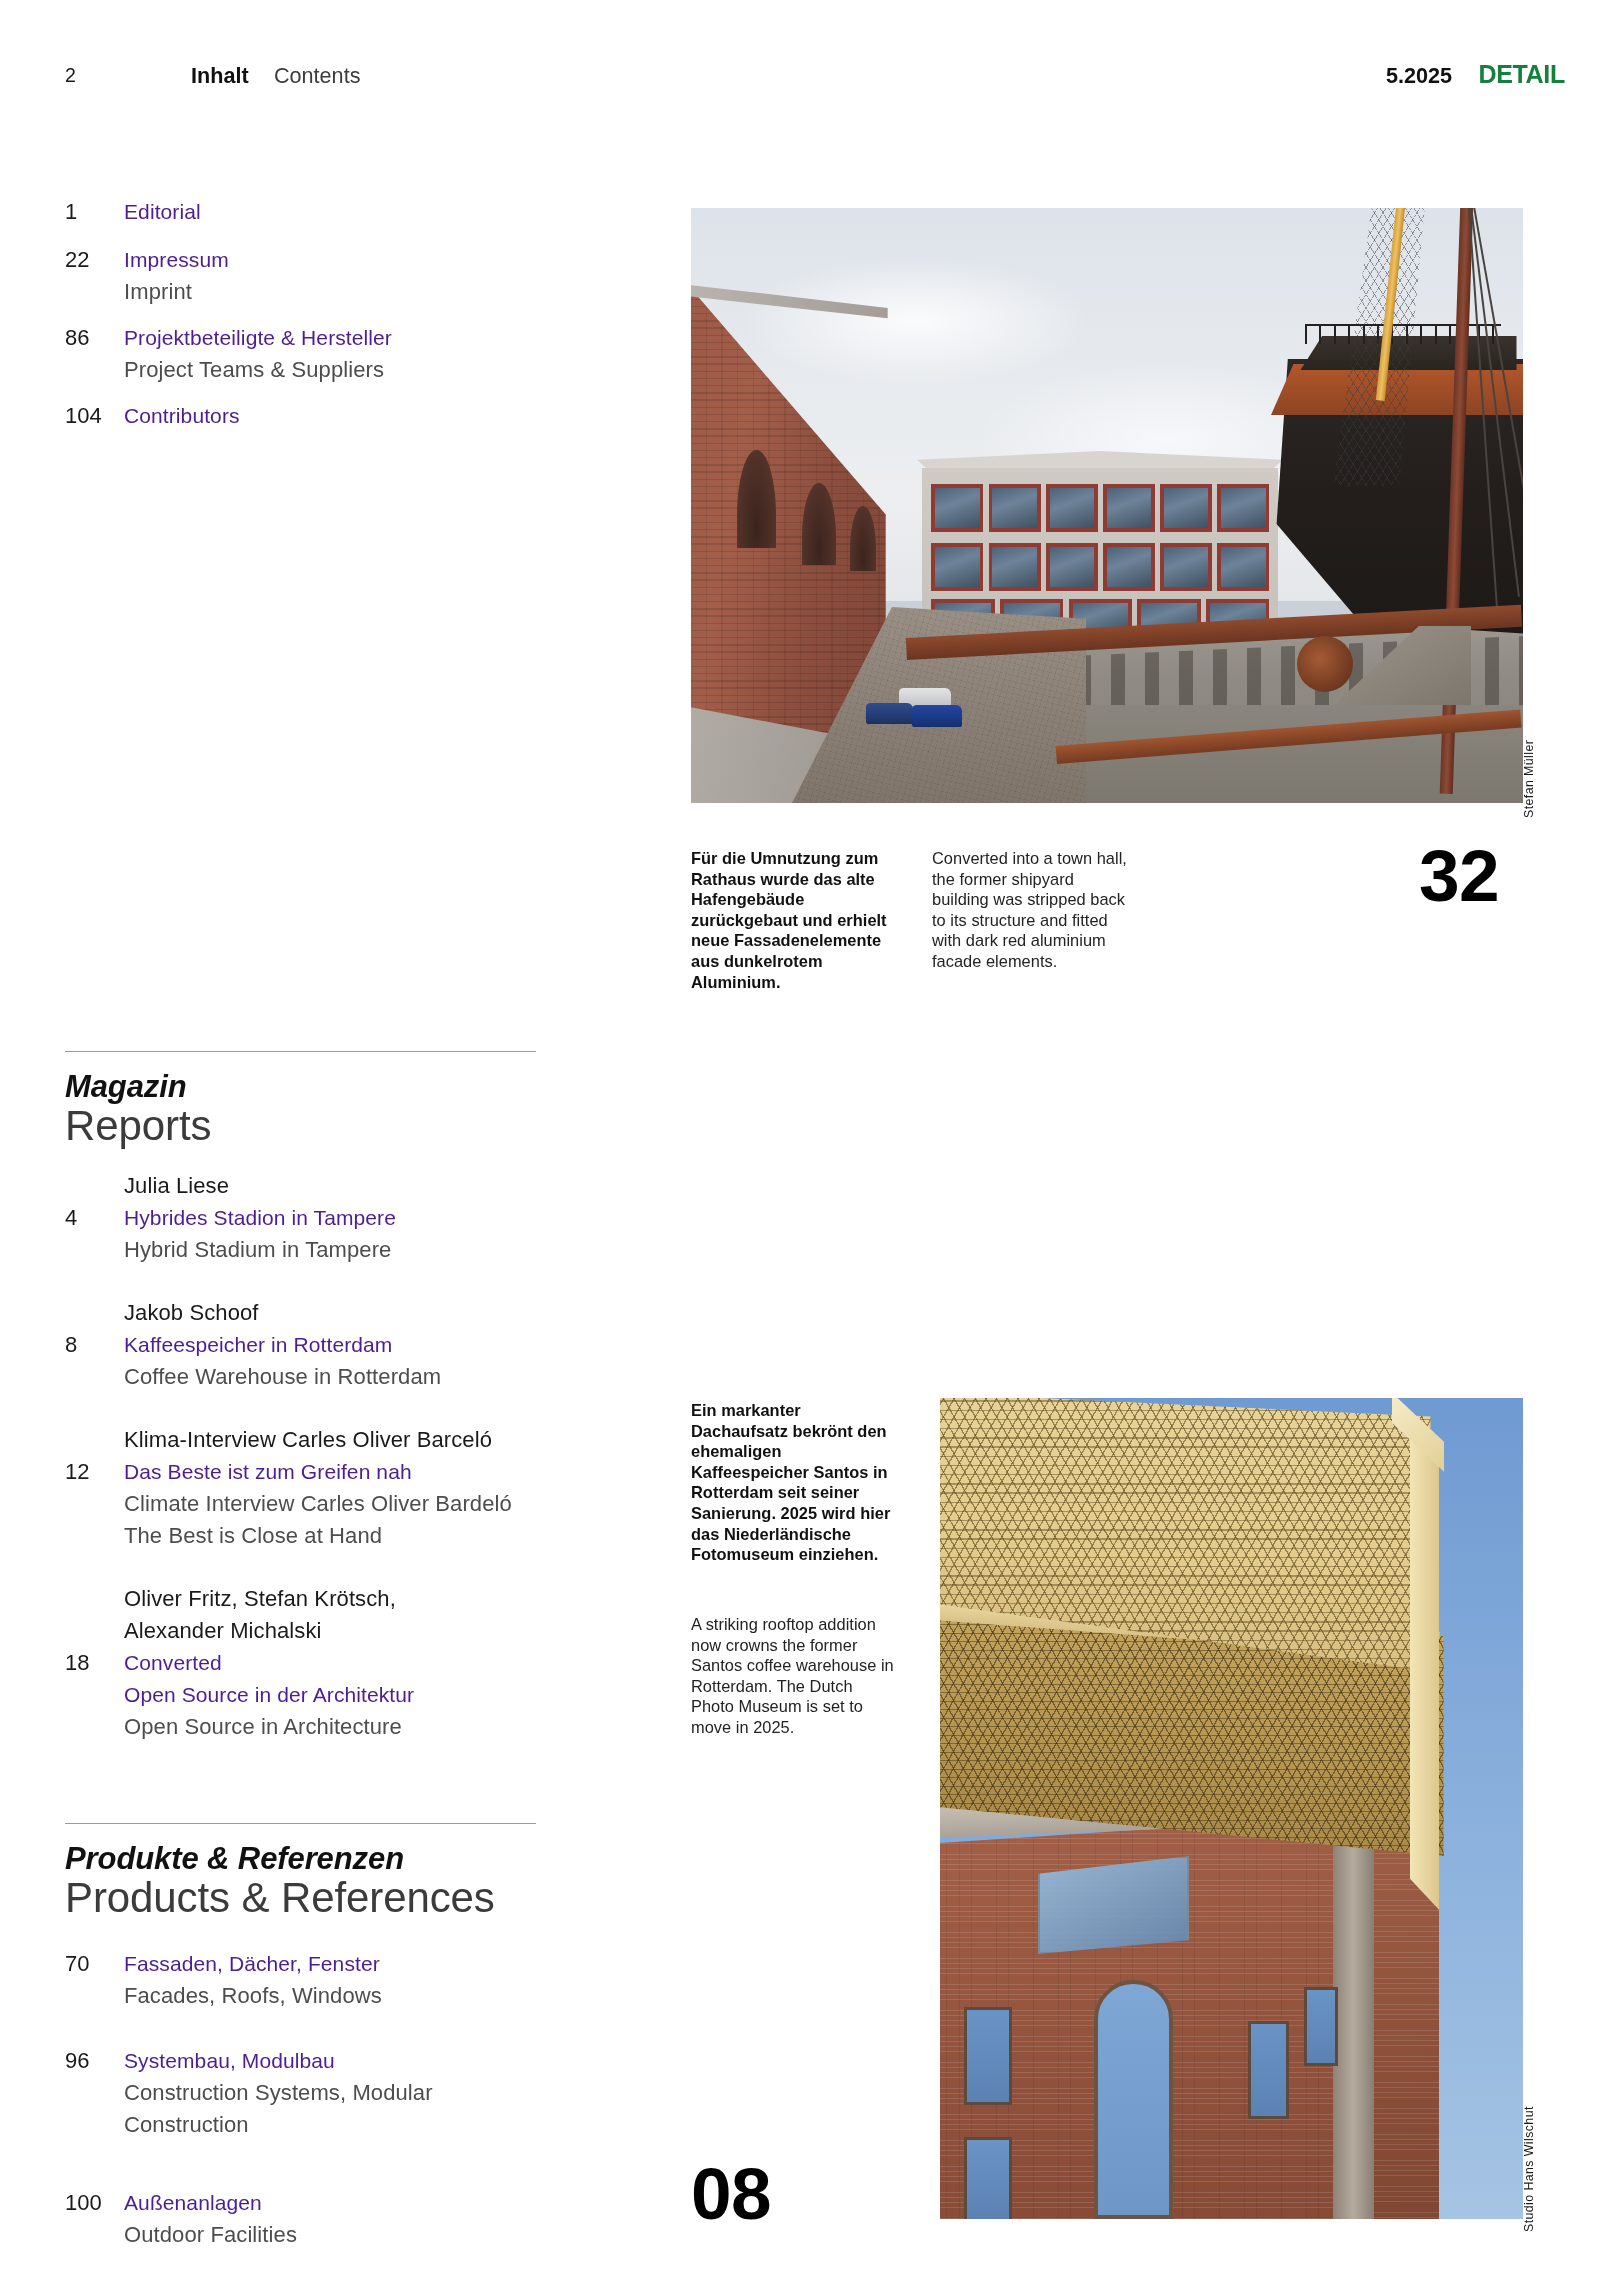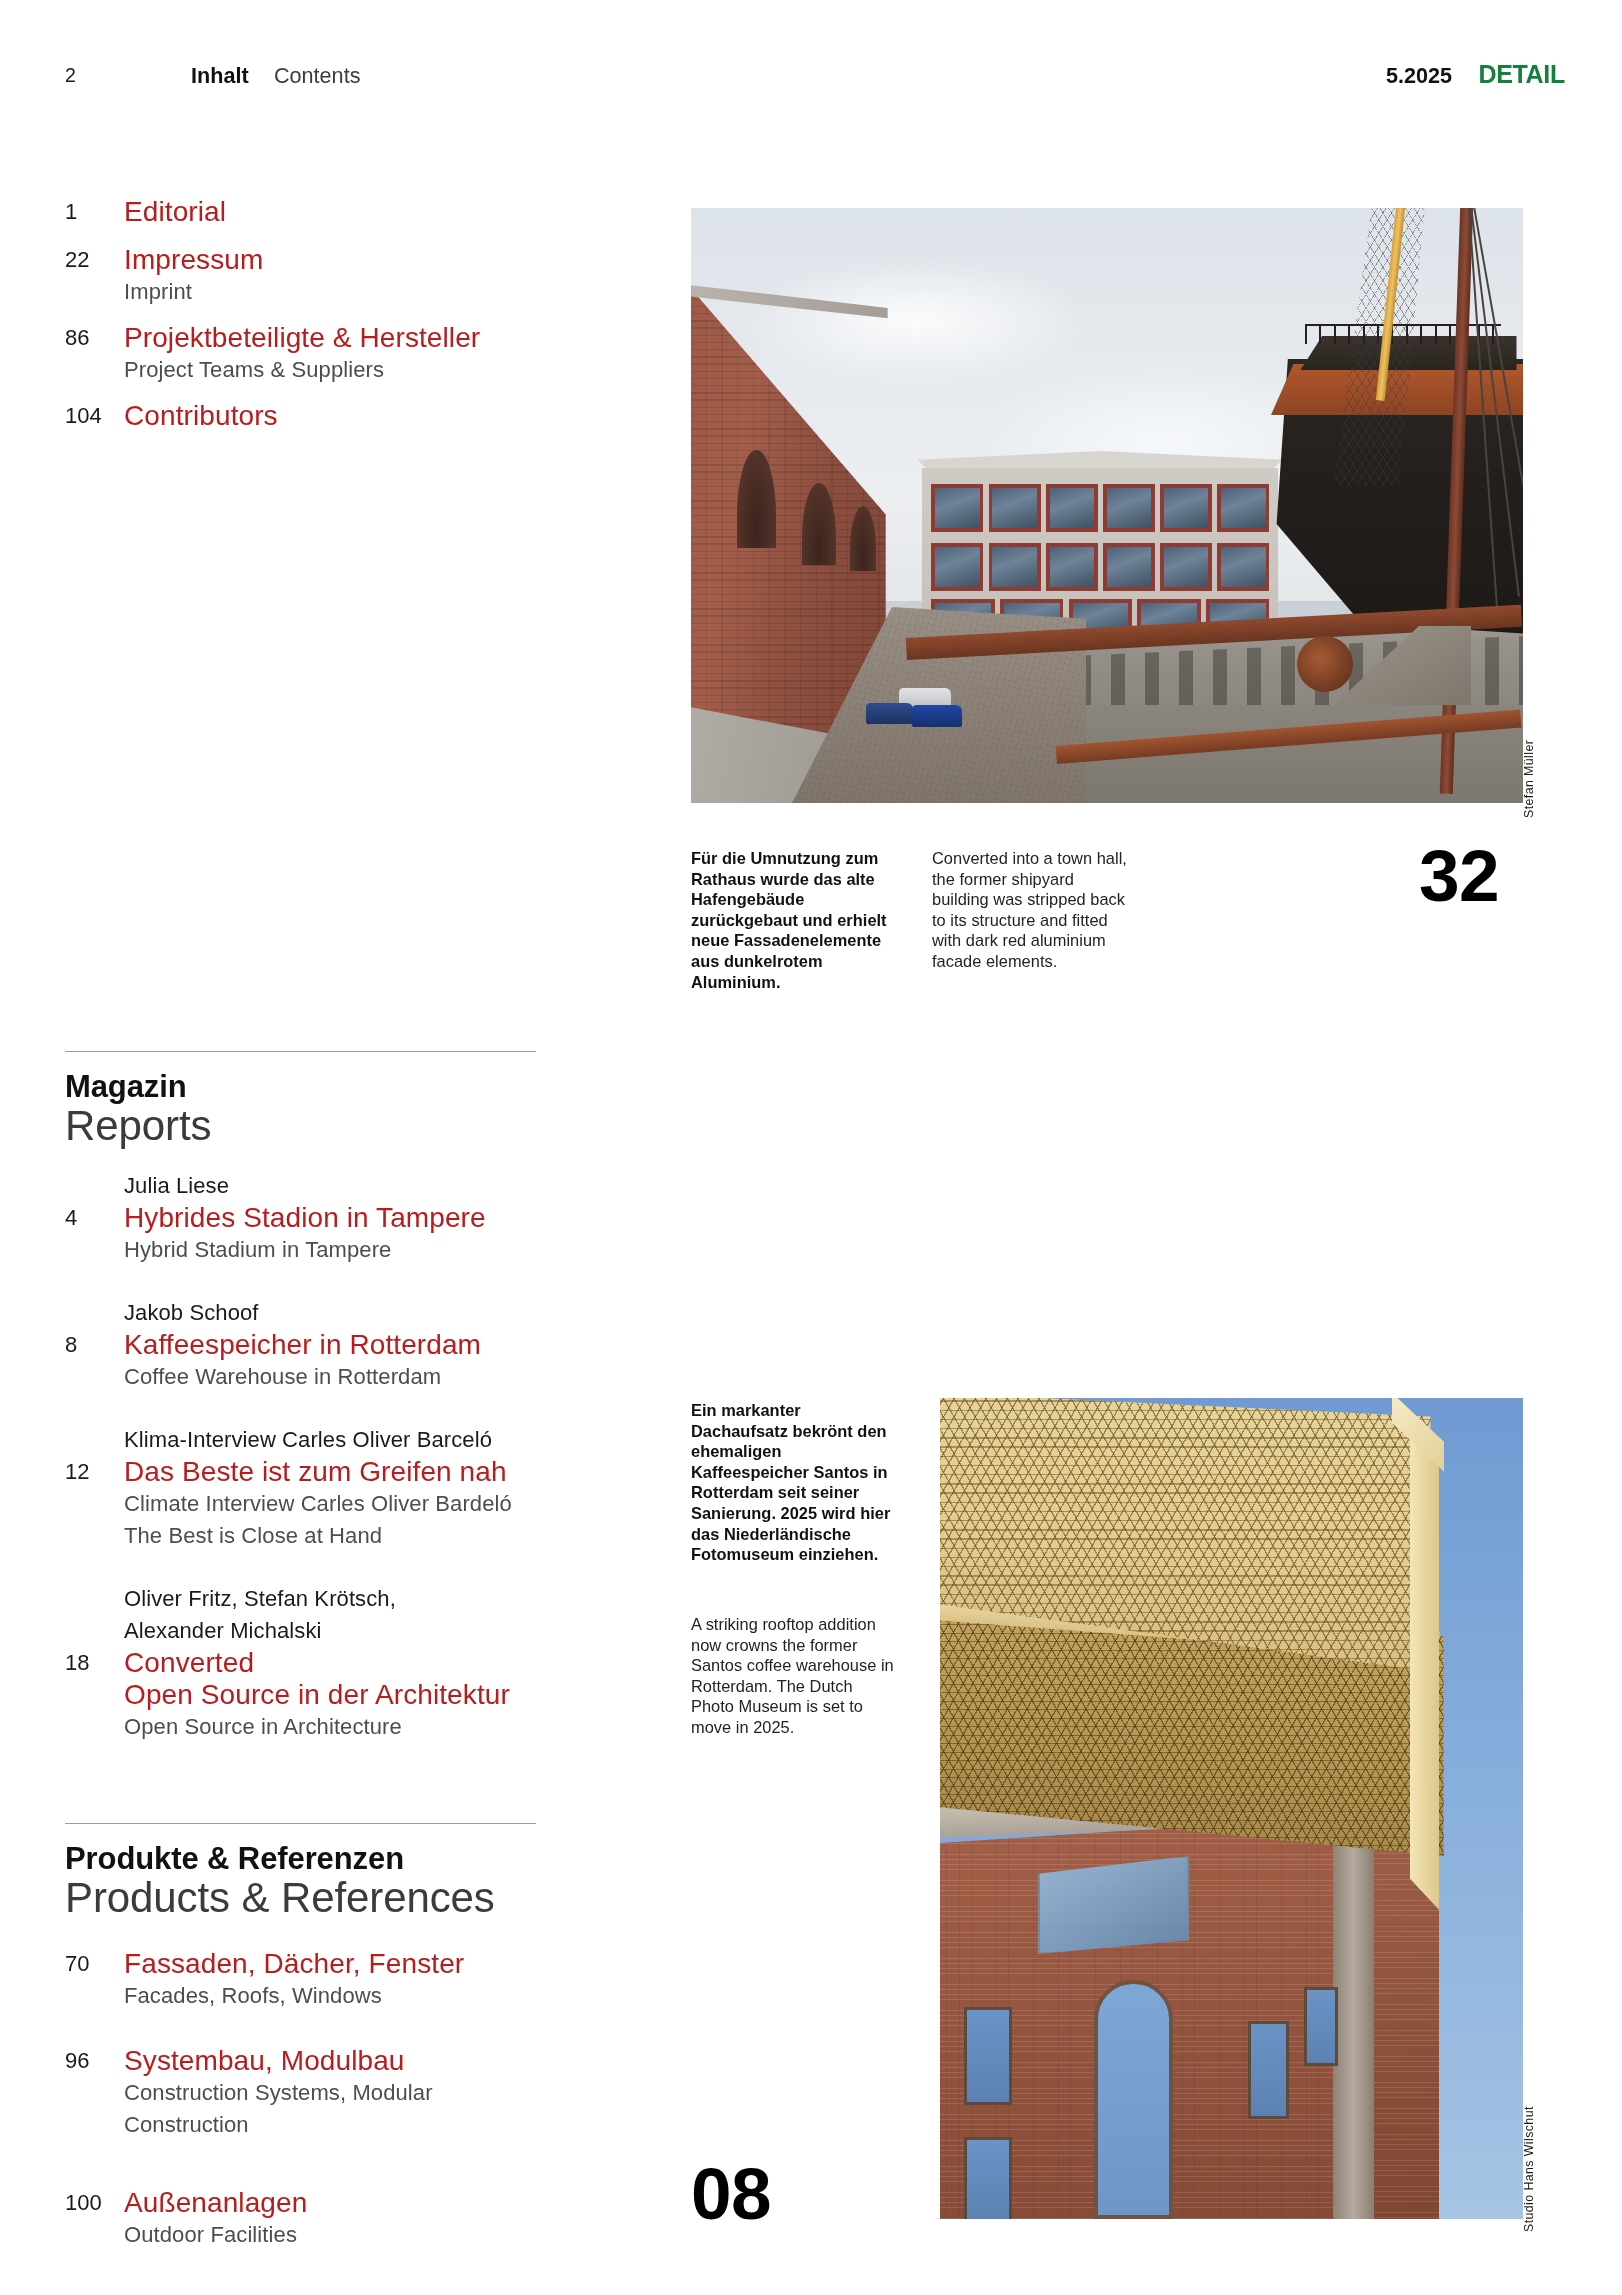--- a/index.html
+++ b/index.html
@@ -79,23 +79,23 @@
     width: 51px;
     font-size: 22px;
     font-weight: 400;
     color: #1a1a1a;
     line-height: 32px;
   }
   .toc-entry .body {
     margin-left: 59px;
   }
   .toc-line-de {
-    font-size: 28px;
+    font-size: 21px;
     font-weight: 500;
-    color: #b91c1c;
+    color: #4c1d95;
     line-height: 32px;
     letter-spacing: 0.1px;
   }
   .toc-line-en {
     font-size: 22px;
     font-weight: 300;
     color: #4d4d4d;
     line-height: 32px;
     letter-spacing: 0.1px;
   }
@@ -114,20 +114,21 @@
     height: 1.3px;
     background: #9b9b9b;
     margin-bottom: 14.4px;
   }
   .sec-title-de {
     font-size: 31px;
     font-weight: 700;
     color: #111;
     line-height: 39px;
     letter-spacing: -0.1px;
+    font-style: italic;
   }
   .sec-title-en {
     font-size: 42px;
     font-weight: 300;
     color: #3b3b3b;
     line-height: 39px;
     letter-spacing: -0.1px;
   }
 
   

